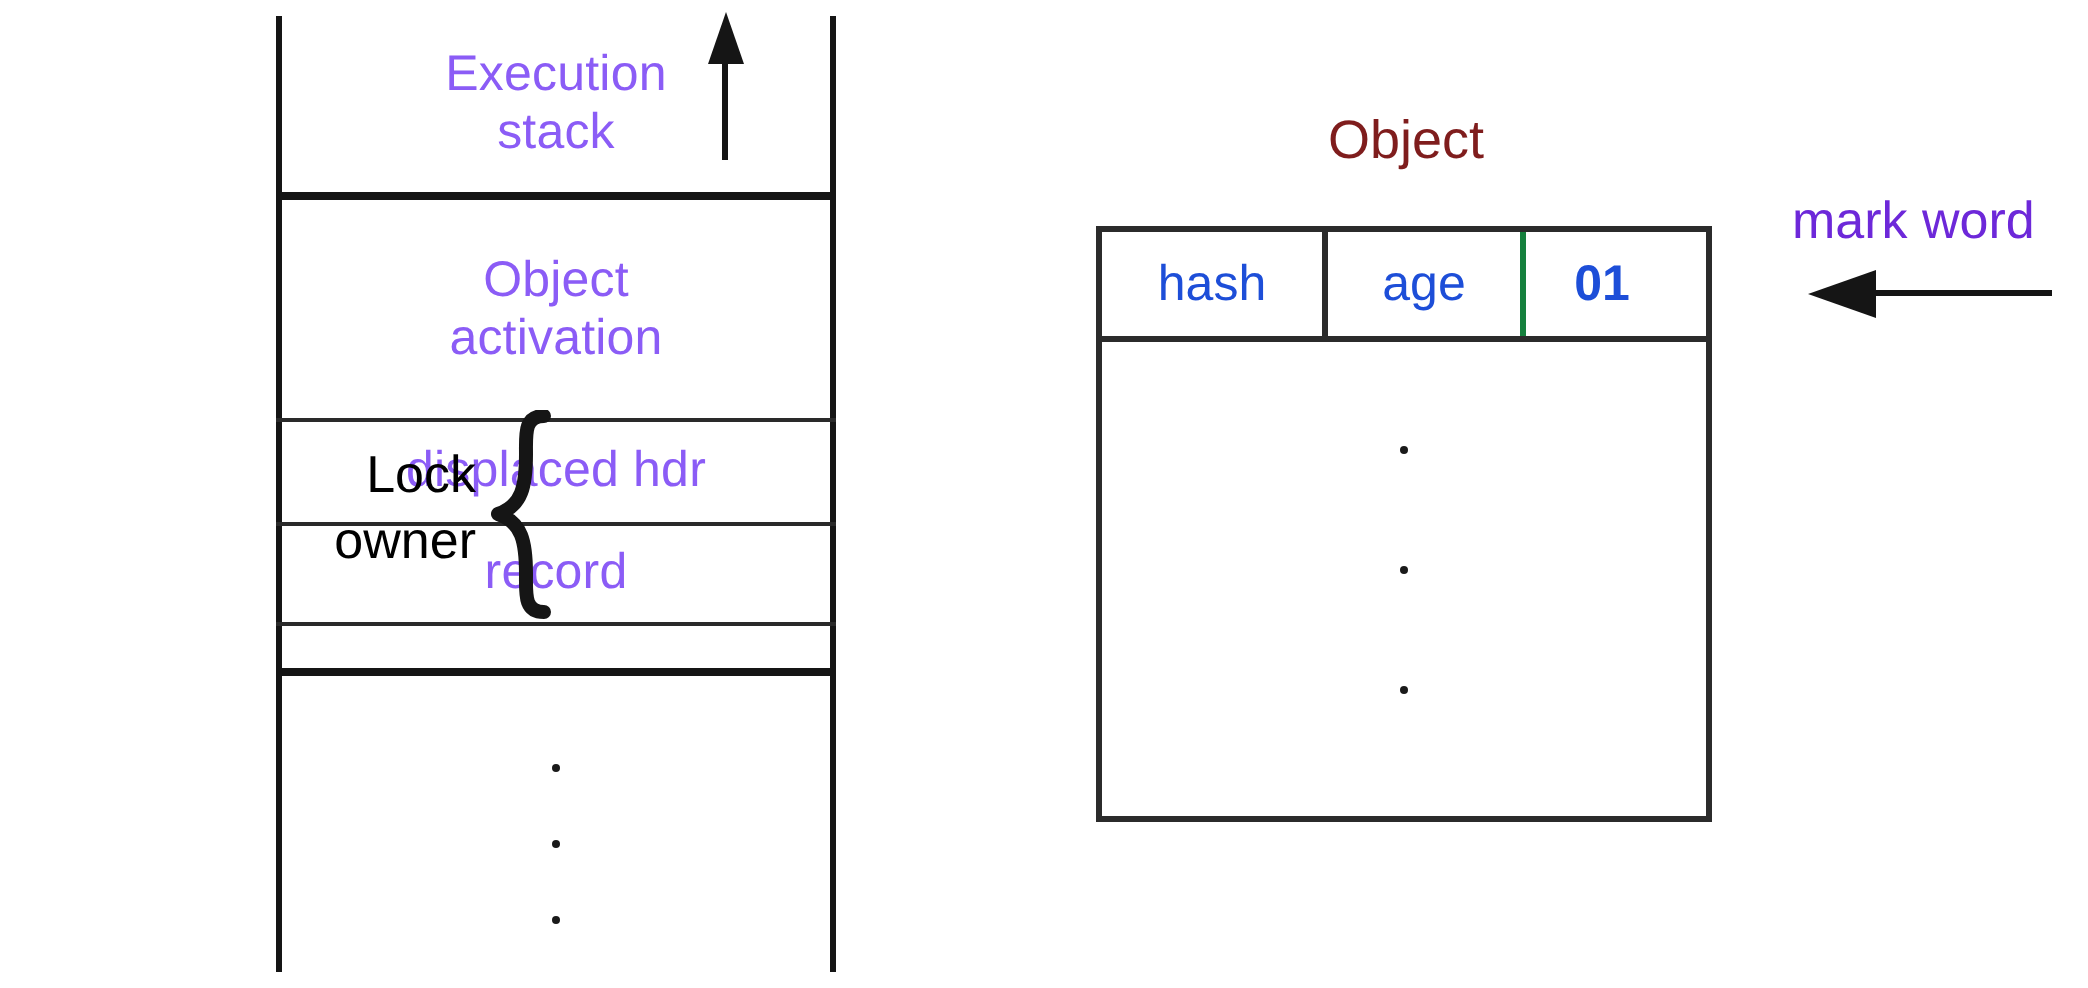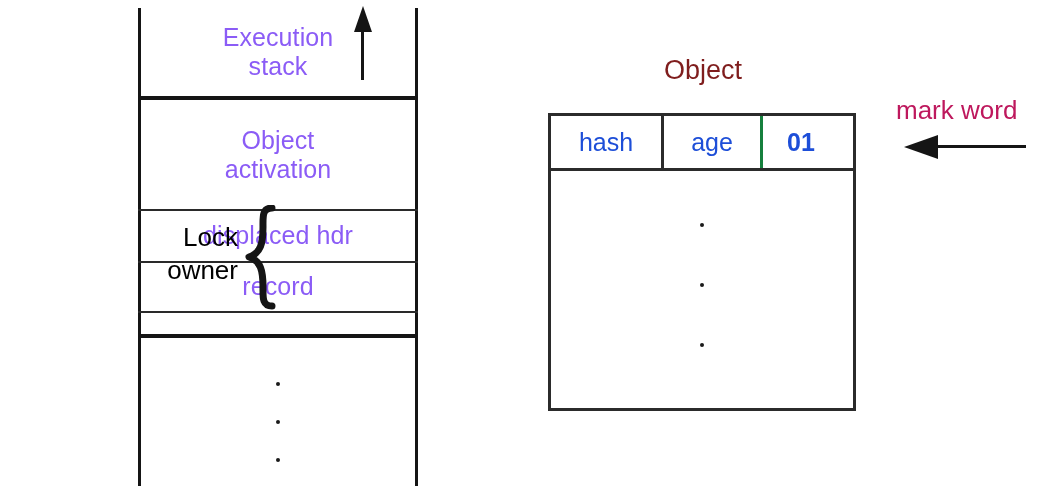--- a/index.html
+++ b/index.html
@@ -188,21 +188,21 @@
     top: 95px;
     width: 148px;
     height: 80px;
   }
   #mark-word-text {
     position: absolute;
     left: 0px;
     top: 0px;
     width: 148px;
     font-size: 26px;
-    color: #be185d;
+    color: #6d28d9;
     white-space: nowrap;
   }
   #mark-word-arrow {
     position: absolute;
     left: 8px;
     top: 40px;
     width: 122px;
     height: 24px;
   }
 </style>

